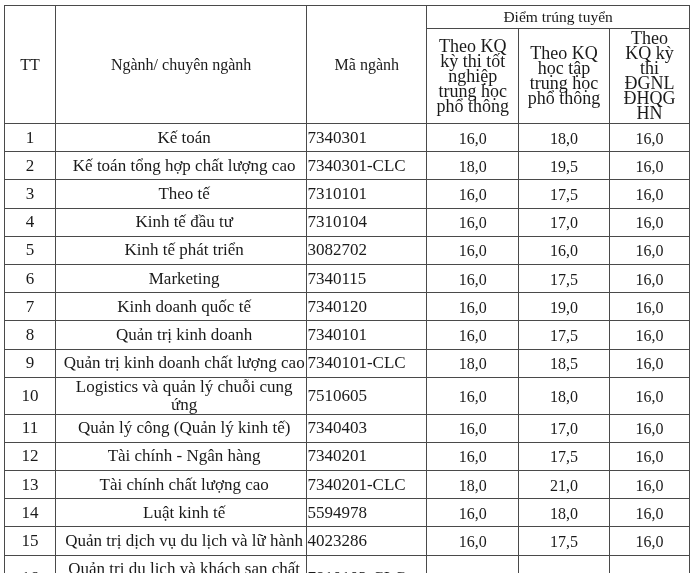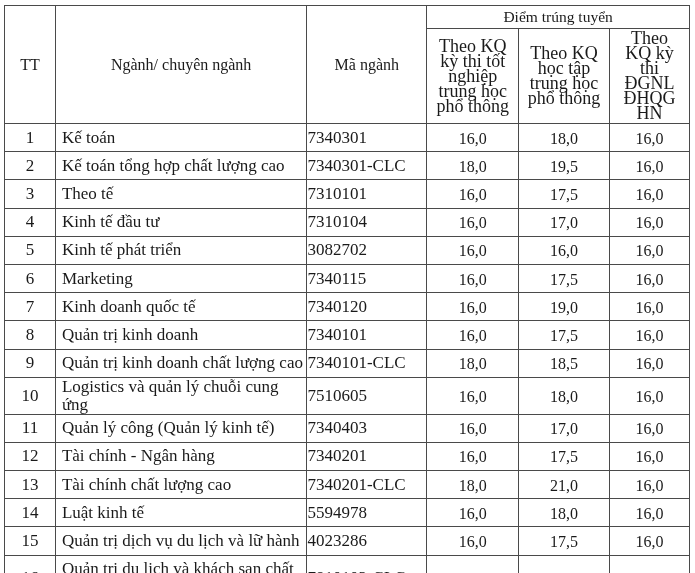--- a/index.html
+++ b/index.html
@@ -4,21 +4,21 @@
 <style>
   html, body { margin:0; padding:0; background:#ffffff; }
   body { width:695px; height:573px; overflow:hidden; font-family:"Liberation Serif","DejaVu Serif",serif; color:#1a1a1a; }
   table { position:absolute; left:4px; top:5px; border-collapse:collapse; width:686px; }
   td, th { border:1px solid #4a4a4a; padding:0; }
   th { font-weight:normal; font-size:16px; text-align:center; vertical-align:middle; }
   .hdr-sub { font-weight:normal; font-size:18px; line-height:15px; }
   .hdr-group { font-size:15.5px; height:22px; }
   td { font-size:17px; height:25.2px; line-height:18px; }
   td.tt { text-align:center; }
-  td.name { text-align:left; padding-left:6px;margin-top:12px; }
+  td.name { text-align:center; padding-left:6px;margin-top:12px; }
   td.code { text-align:left; }
   td.score { text-align:center; font-size:16px; padding-top:2px; }
   tr.tall td { height:42px; }
   tr.tall td.name { line-height:19px; }
 </style>
 </head>
 <body>
 
 <table>
   <colgroup>

